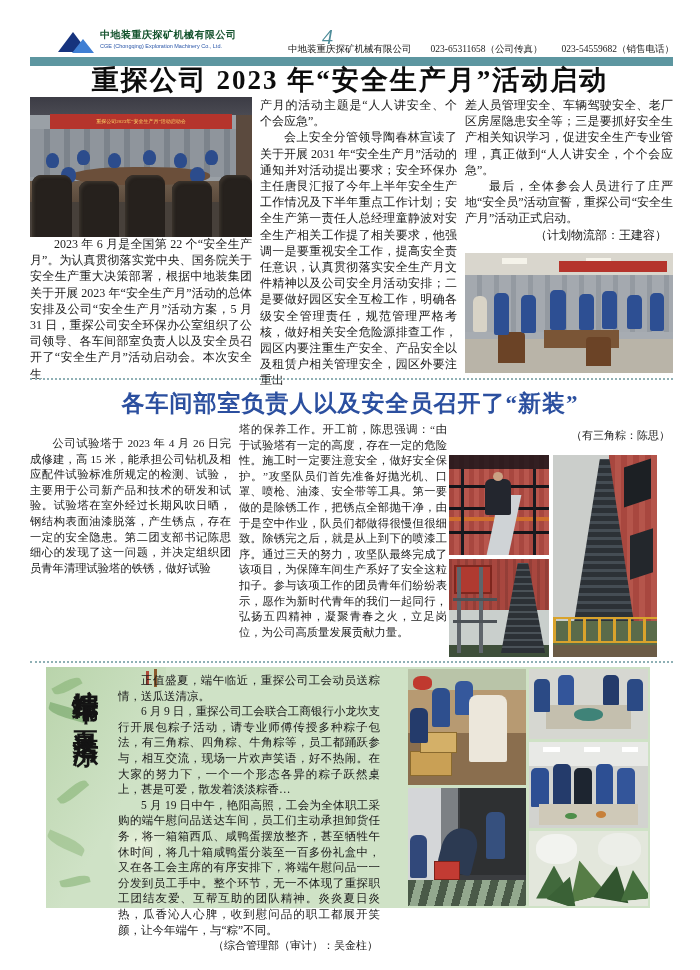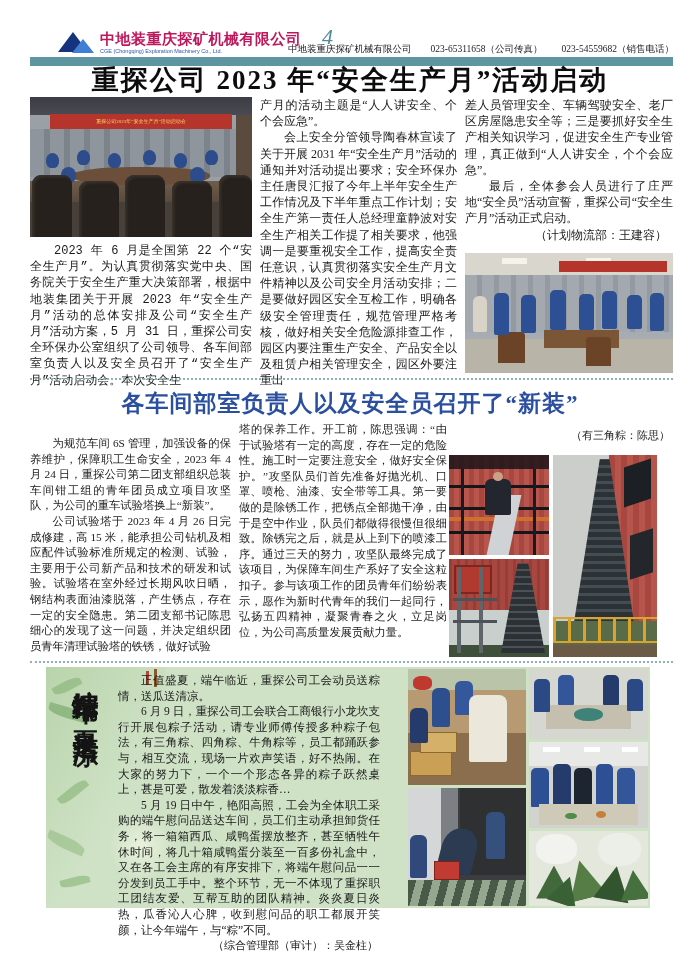--- a/index.html
+++ b/index.html
@@ -6,40 +6,40 @@
   .page{position:relative;width:700px;height:970px;background:#ffffff;overflow:hidden;
         font-family:"Liberation Serif","DejaVu Serif",serif;color:#1a1a1a;}
 
   
   .logo-icon{position:absolute;left:58px;top:30px;width:38px;height:24px;}
   .tri1{position:absolute;left:0;top:2px;width:0;height:0;border-left:15px solid transparent;
         border-right:15px solid transparent;border-bottom:20px solid #16337e;}
   .tri2{position:absolute;left:14px;top:9px;width:0;height:0;border-left:11px solid transparent;
         border-right:11px solid transparent;border-bottom:14px solid #3f7fd4;}
   .logo-text{position:absolute;left:100px;top:31px;line-height:1;}
-  .logo-cn{font-size:15px;font-weight:bold;color:#be185d;letter-spacing:.5px;font-family:Liberation Sans, sans-serif;}
+  .logo-cn{font-size:10px;font-weight:bold;color:#14532d;letter-spacing:.5px;font-family:Liberation Mono, monospace;}
   .logo-en{font-size:5.5px;color:#2a56a8;margin-top:3px;font-family:"Liberation Sans",sans-serif;}
   .pagenum{position:absolute;left:322px;top:24px;font-size:22px;font-style:italic;color:#4e8c99;}
   .contact{position:absolute;right:26px;top:43px;font-size:9.5px;color:#1a1a1a;white-space:nowrap;}
   .header-bar{position:absolute;left:30px;top:57px;width:643px;height:9px;background:#5d96a0;}
 
   
   .title1{position:absolute;left:0;top:62px;width:700px;margin:0;text-align:center;
           font-size:27px;font-weight:bold;color:#0c0c0c;letter-spacing:2px;}
   .title2{position:absolute;left:0;top:388px;width:700px;margin:0;text-align:center;
           font-size:23px;font-weight:600;color:#2b4f9f;letter-spacing:1px;}
 
   
   .col{position:absolute;text-align:justify;}
   .col p{margin:0;}
   .indent{text-indent:2em;}
   .a1{font-size:12px;line-height:16.2px;}
   .a2{font-size:11.3px;line-height:15.6px;}
   .byline{text-align:right;padding-right:6px;}
-  .a1c1{left:30px;top:243px;width:222px;font-family:Liberation Mono, monospace;}
+  .a1c1{left:30px;top:236px;width:222px;}
   .a1c2{left:260px;top:97px;width:197px;}
   .a1c3{left:465px;top:97px;width:208px;}
   .byline2{position:absolute;left:500px;top:428px;width:170px;font-size:11px;text-align:right;}
   .a2c1{left:30px;top:436px;width:201px;}
   .a2c2{left:239px;top:422px;width:208px;}
 
   .divider{position:absolute;left:30px;width:643px;height:0;border-top:2px dotted #8fb0b5;}
   .div1{top:378px;}
   .div2{top:661px;}
 
@@ -275,21 +275,20 @@
     <span class="person q7"></span>
     <span class="person q8"></span>
   </div>
 
   <div class="divider div1"></div>
 
   <h2 class="title2">各车间部室负责人以及安全员召开了“新装”</h2>
   <div class="byline2">（有三角粽：陈思）</div>
 
   <div class="col a2 a2c1">
-    <p class="indent">为规范车间 6S 管理，加强设备的保养维护，保障职工生命安全，2023 年 4 月 24 日，重探公司第二团支部组织总装车间钳工组的青年团员成立项目攻坚队，为公司的重车试验塔换上“新装”。</p>
     <p class="indent">公司试验塔于 2023 年 4 月 26 日完成修建，高 15 米，能承担公司钻机及相应配件试验标准所规定的检测、试验，主要用于公司新产品和技术的研发和试验。试验塔在室外经过长期风吹日晒，钢结构表面油漆脱落，产生锈点，存在一定的安全隐患。第二团支部书记陈思细心的发现了这一问题，并决定组织团员青年清理试验塔的铁锈，做好试验</p>
   </div>
   <div class="col a2 a2c2">
     <p>塔的保养工作。开工前，陈思强调：“由于试验塔有一定的高度，存在一定的危险性。施工时一定要注意安全，做好安全保护。”攻坚队员们首先准备好抛光机、口罩、喷枪、油漆、安全带等工具。第一要做的是除锈工作，把锈点全部抛干净，由于是空中作业，队员们都做得很慢但很细致。除锈完之后，就是从上到下的喷漆工序。通过三天的努力，攻坚队最终完成了该项目，为保障车间生产系好了安全这粒扣子。参与该项工作的团员青年们纷纷表示，愿作为新时代青年的我们一起同行，弘扬五四精神，凝聚青春之火，立足岗位，为公司高质量发展贡献力量。</p>
   </div>
 
   <div class="ph redwall photo-tower-work">
     <div class="shade"></div>
     <div class="rail r1"></div>
     <div class="rail r2"></div>

